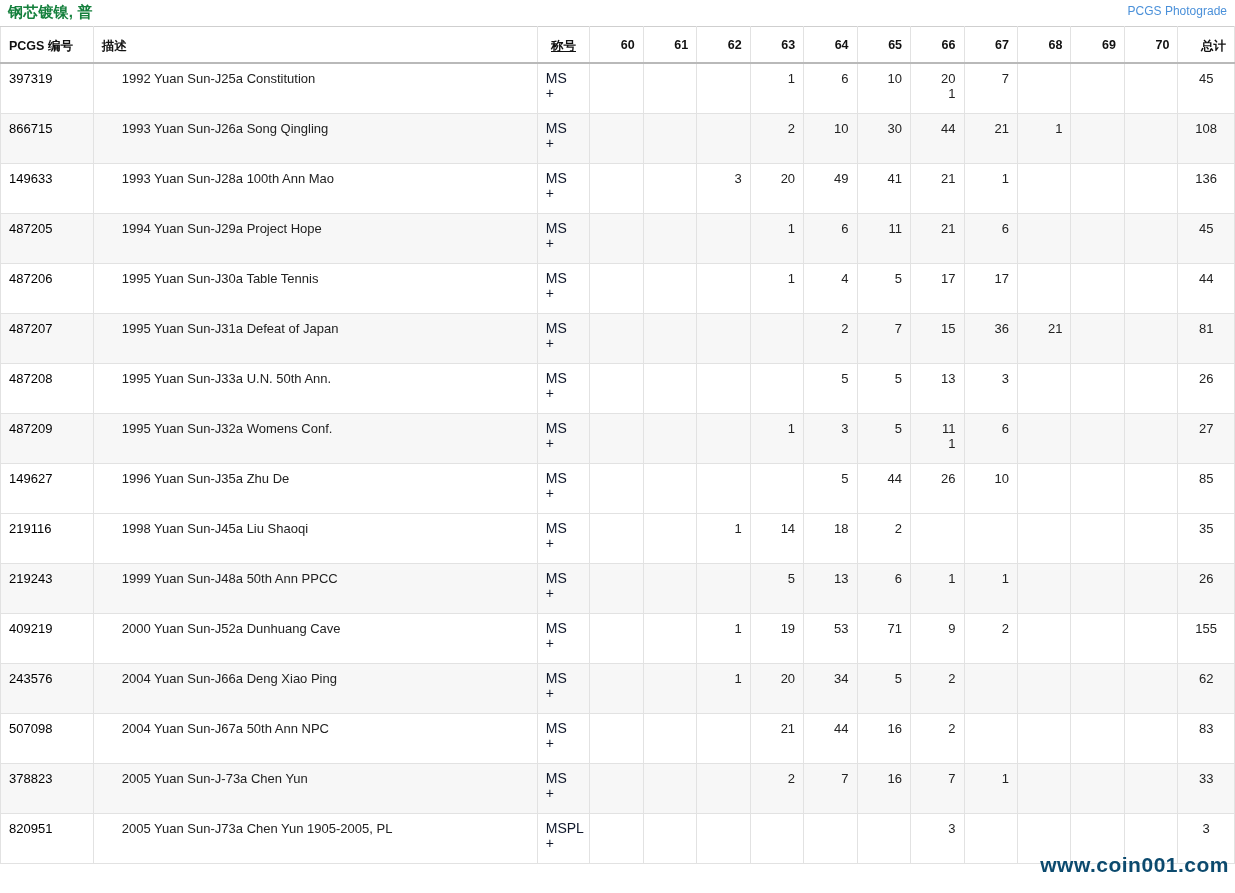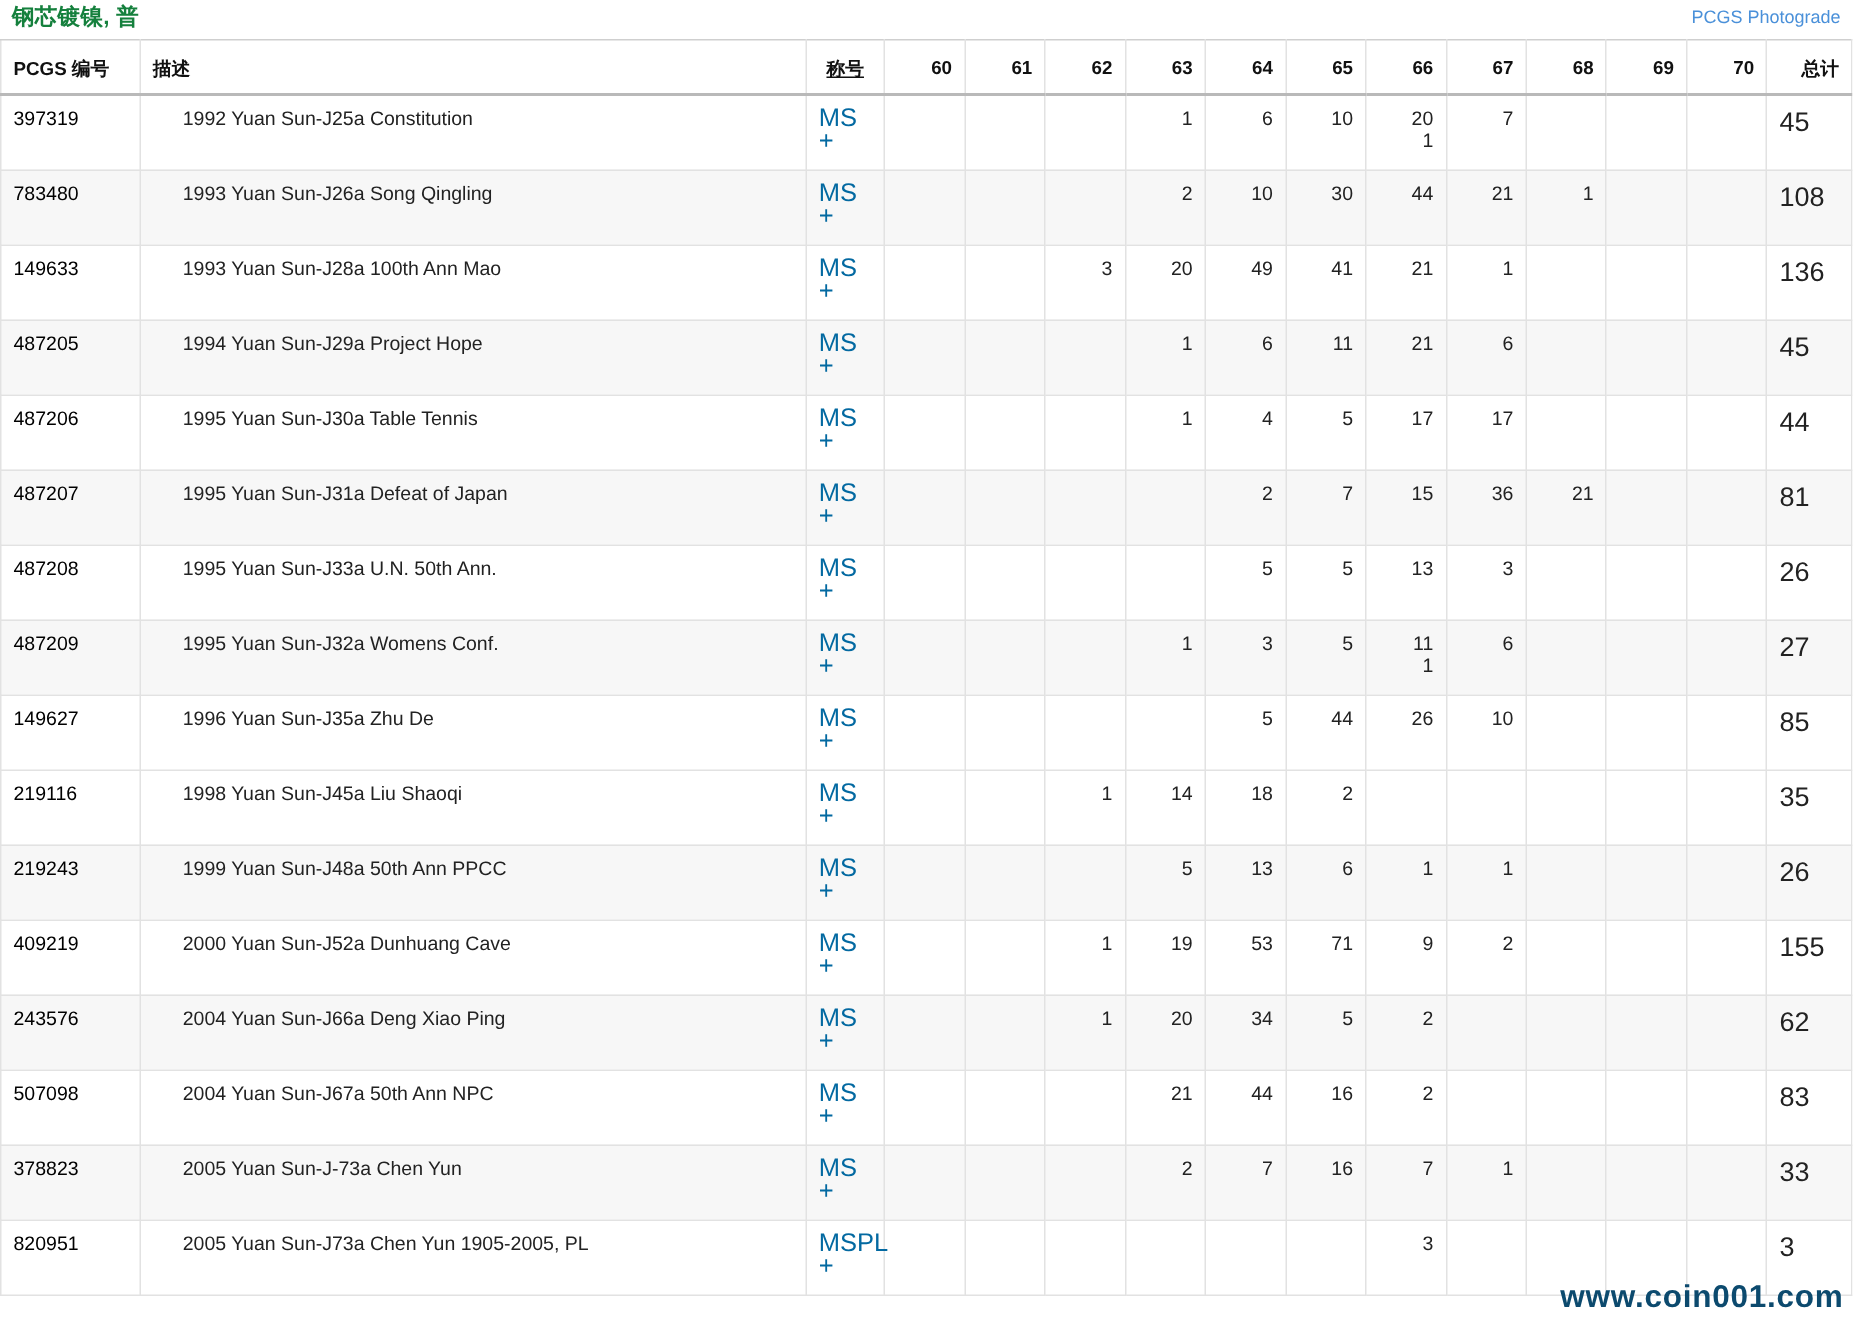--- a/index.html
+++ b/index.html
@@ -70,35 +70,35 @@
   tbody tr.row-even td { background: #ffffff; }
   tbody tr.row-odd  td { background: #f7f7f7; }
 
   td.cell-id a {
     color: #000000;
     text-decoration: none;
     font-size: 13px;
   }
   td.cell-desc { color: #222; font-size: 13px; padding-left: 28px; }
   td.cell-desig {
-    font-size: 17px;
-    color: #0369a1;
+    font-size: 14px;
+    color: #0f172a;
     line-height: 15px;
     white-space: pre-line;
   }
   td.cell-num {
     text-align: right;
     font-size: 13px;
     color: #222;
     line-height: 15px;
     white-space: pre-line;
   }
   td.cell-total {
-    text-align: left;
-    font-size: 18px;
+    text-align: center;
+    font-size: 13px;
     color: #222;
   }
 
   .watermark {
     position: absolute;
     right: 6px;
     bottom: 16px;
     font-size: 21px;
     font-weight: bold;
     color: #0c4a6e;
@@ -152,21 +152,21 @@
           <td class="cell-num">10</td>
           <td class="cell-num">20
 1</td>
           <td class="cell-num">7</td>
           <td class="cell-num"></td>
           <td class="cell-num"></td>
           <td class="cell-num"></td>
           <td class="cell-total">45</td>
         </tr>
         <tr class="row-odd">
-          <td class="cell-id"><a href="#">783480</a></td>
+          <td class="cell-id"><a href="#">866715</a></td>
           <td class="cell-desc">1993 Yuan Sun-J26a Song Qingling</td>
           <td class="cell-desig">MS
 +</td>
           <td class="cell-num"></td>
           <td class="cell-num"></td>
           <td class="cell-num"></td>
           <td class="cell-num">2</td>
           <td class="cell-num">10</td>
           <td class="cell-num">30</td>
           <td class="cell-num">44</td>

